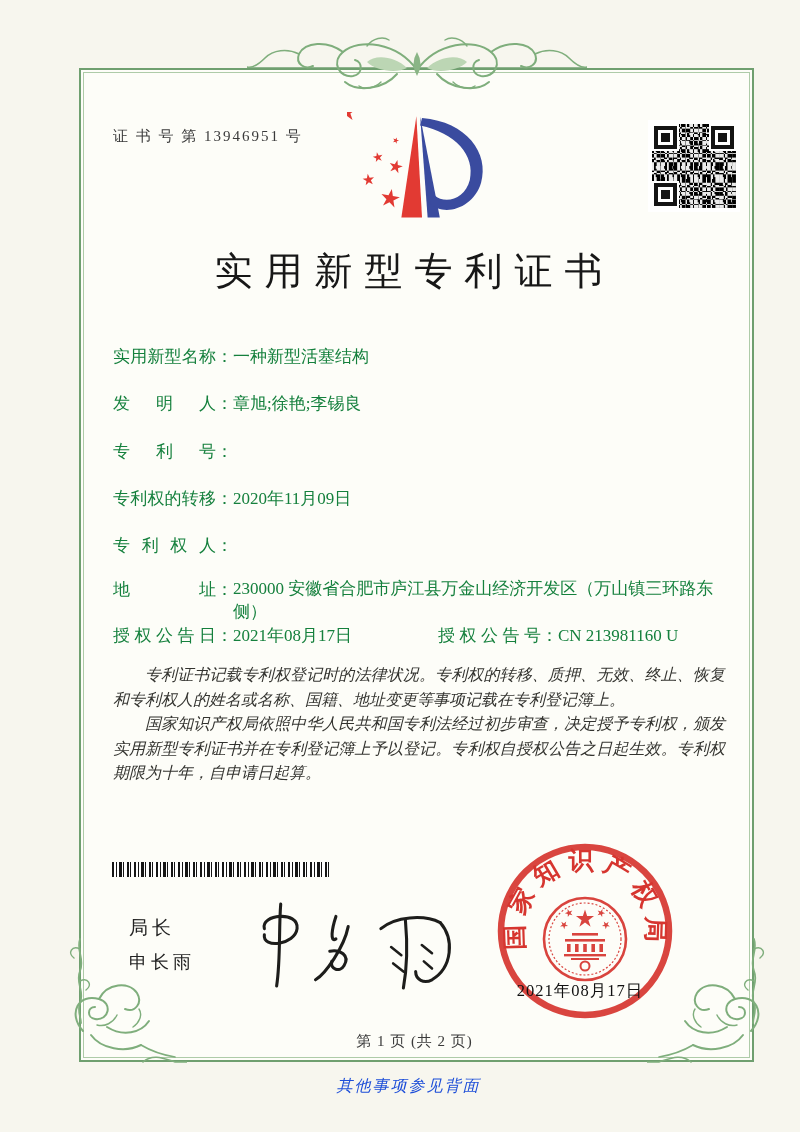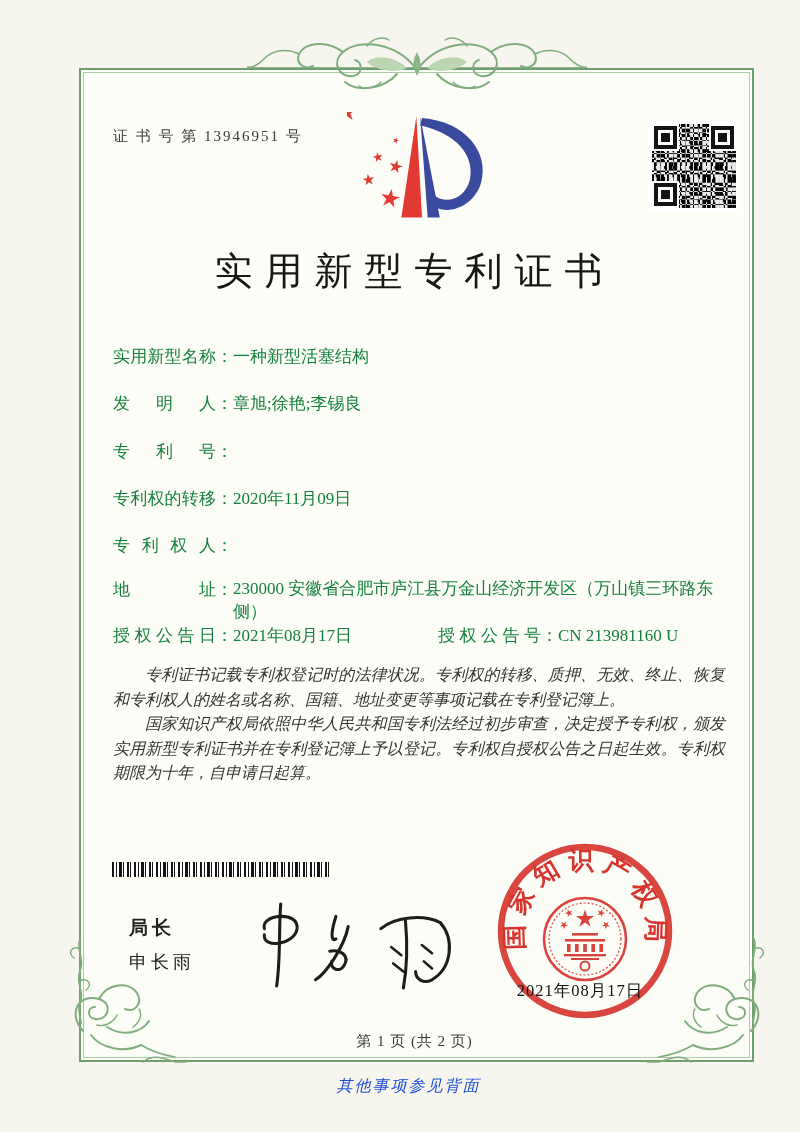--- a/index.html
+++ b/index.html
@@ -64,21 +64,21 @@
   .body-text p{margin:0;text-indent:2em;}
   
   .barcode{
     position:absolute;left:95px;top:862px;width:217px;height:15px;
     background:repeating-linear-gradient(90deg,
       #161616 0 2px,#fff 2px 4px,#161616 4px 5px,#fff 5px 7px,
       #161616 7px 10px,#fff 10px 11px,#161616 11px 12px,#fff 12px 15px,
       #161616 15px 17px,#fff 17px 18px,#161616 18px 19px,#fff 19px 22px);
   }
   
-  .sig-title{position:absolute;left:112px;top:915px;font-family:"Liberation Sans","DejaVu Sans",sans-serif;font-size:19px;letter-spacing:4px;color:#222;font-weight:bold;}
+  .sig-title{position:absolute;left:112px;top:915px;font-family:"Liberation Sans","DejaVu Sans",sans-serif;font-size:19px;letter-spacing:4px;color:#222;}
   .sig-name{position:absolute;left:112px;top:950px;font-family:"Liberation Sans","DejaVu Sans",sans-serif;font-size:18px;letter-spacing:4px;color:#222;}
   .signature{position:absolute;left:233px;top:898px;width:225px;height:92px;}
   
   .seal{position:absolute;left:477px;top:840px;width:182px;height:182px;}
   .seal-date{
     position:absolute;left:483px;top:980px;width:160px;text-align:center;
     font-size:16.5px;color:#111;letter-spacing:1px;
   }
   
   .page-num{position:absolute;left:0;right:0;top:1032px;text-align:center;font-size:15px;color:#3a3a3a;letter-spacing:1px;padding-left:12px;}

